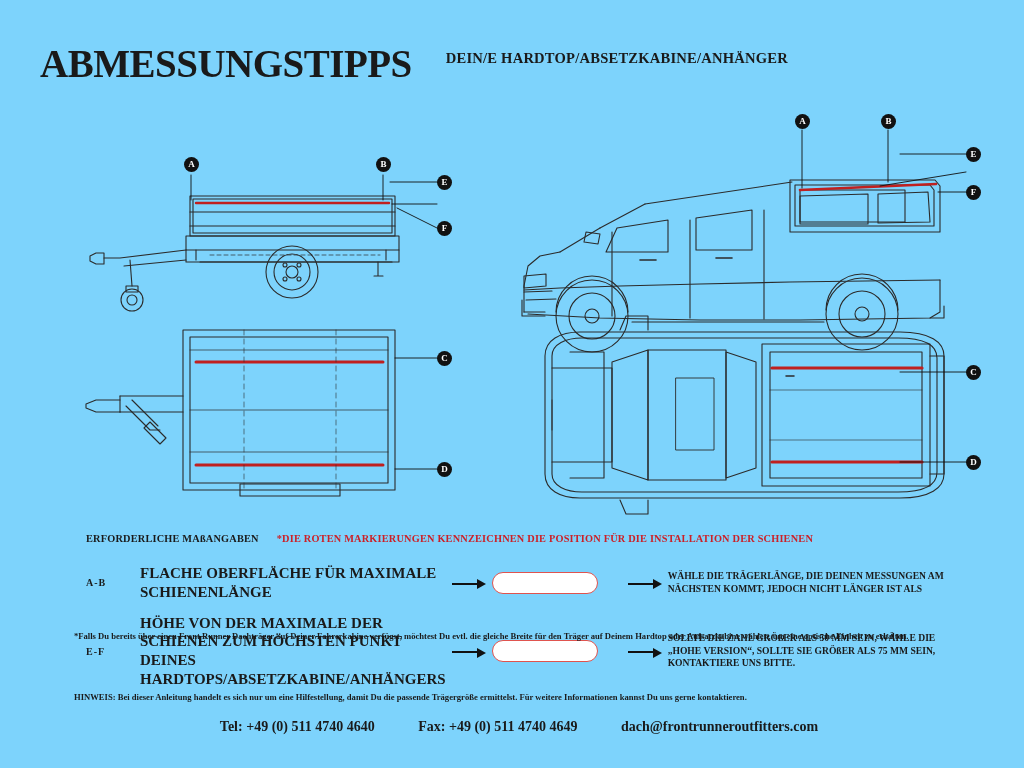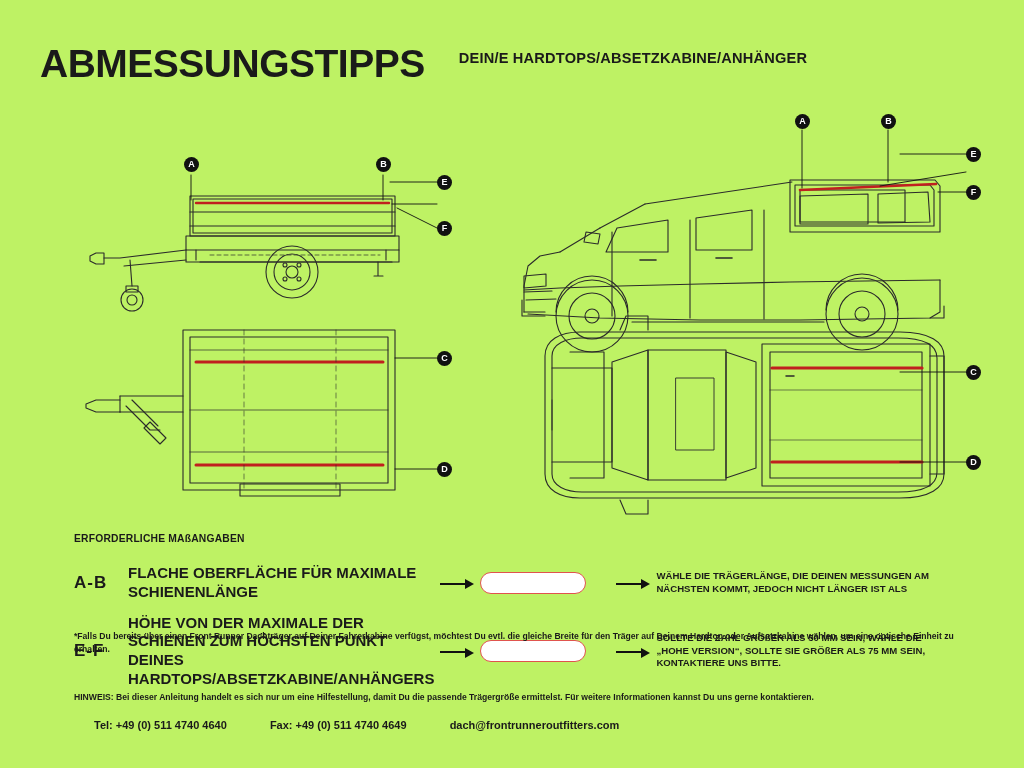--- a/index.html
+++ b/index.html
@@ -11,21 +11,22 @@
     width: 1024px;
     height: 768px;
     font-family: "Liberation Sans", sans-serif;
     color: #1a1a1a;
     position: relative;
     overflow: hidden;
   }
   .page {
     position: absolute;
     inset: 0;
-    background: #bef264;
+    background: #7dd3fc;
+    font-family: Liberation Serif, serif;
   }
 
   
   .header {
     position: absolute;
     left: 40px;
     top: 44px;
     width: 944px;
     display: flex;
     align-items: flex-start;
@@ -68,21 +69,21 @@
     color: #fff;
     font-size: 9px;
     font-weight: 700;
     line-height: 15px;
     text-align: center;
   }
 
   
   .info {
     position: absolute;
-    left: 74px;
+    left: 86px;
     top: 533px;
     width: 880px;
   }
   .legend-row {
     display: flex;
     align-items: baseline;
     font-size: 10.3px;
     font-weight: 700;
     letter-spacing: 0.2px;
   }
@@ -95,21 +96,21 @@
   table.meas {
     margin-top: 14px;
     border-collapse: collapse;
     width: 880px;
   }
   table.meas td {
     vertical-align: middle;
     padding: 6px 0;
   }
   .code {
-    font-size: 17px;
+    font-size: 10px;
     font-weight: 700;
     letter-spacing: 1px;
     width: 54px;
   }
   .desc {
     font-size: 15px;
     font-weight: 700;
     line-height: 1.25;
     width: 300px;
     padding-right: 8px;
@@ -174,35 +175,35 @@
     width: 890px;
     font-size: 8.6px;
     line-height: 1.5;
     font-weight: 700;
   }
   .contact {
     position: absolute;
     left: 74px;
     top: 719px;
     width: 890px;
-    text-align: left;
-    font-size: 11px;
+    text-align: center;
+    font-size: 14px;
     font-weight: 700;
   }
   .contact span { margin: 0 20px; }
 </style>
 </head>
 <body>
 
 <div class="page">
 
   <div class="header">
     <div class="main-title">ABMESSUNGSTIPPS</div>
     <div class="subtitle">
-      <div>DEIN/E HARDTOPS/ABSETZKABINE/ANHÄNGER</div>
+      <div>DEIN/E HARDTOP/ABSETZKABINE/ANHÄNGER</div>
     </div>
   </div>
 
   <div class="drawings">
     <svg width="1024" height="430" viewBox="0 0 1024 430" xmlns="http://www.w3.org/2000/svg">
       <g fill="none" stroke="#2b2b2b" stroke-width="1.1" stroke-linejoin="round" stroke-linecap="round">
 
         <g>
 
           <path d="M190 96 L395 96 L395 136 L190 136 Z"></path>
@@ -395,20 +396,21 @@
     <div class="bubble" style="left:966px; top:47px;">E</div>
     <div class="bubble" style="left:966px; top:85px;">F</div>
 
     <div class="bubble" style="left:966px; top:265px;">C</div>
     <div class="bubble" style="left:966px; top:355px;">D</div>
   </div>
 
   <div class="info">
     <div class="legend-row">
       <span class="legend-left">ERFORDERLICHE MAßANGABEN</span>
+      <span class="legend-note">*DIE ROTEN MARKIERUNGEN KENNZEICHNEN DIE POSITION FÜR DIE INSTALLATION DER SCHIENEN</span>
     </div>
 
     <table class="meas">
       <tbody>
         <tr>
           <td class="code">A-B</td>
           <td class="desc">FLACHE OBERFLÄCHE FÜR MAXIMALE SCHIENENLÄNGE</td>
           <td class="arrow-cell"><span class="arrow"></span></td>
           <td class="blank-cell">
             <div class="blank-field"></div>

